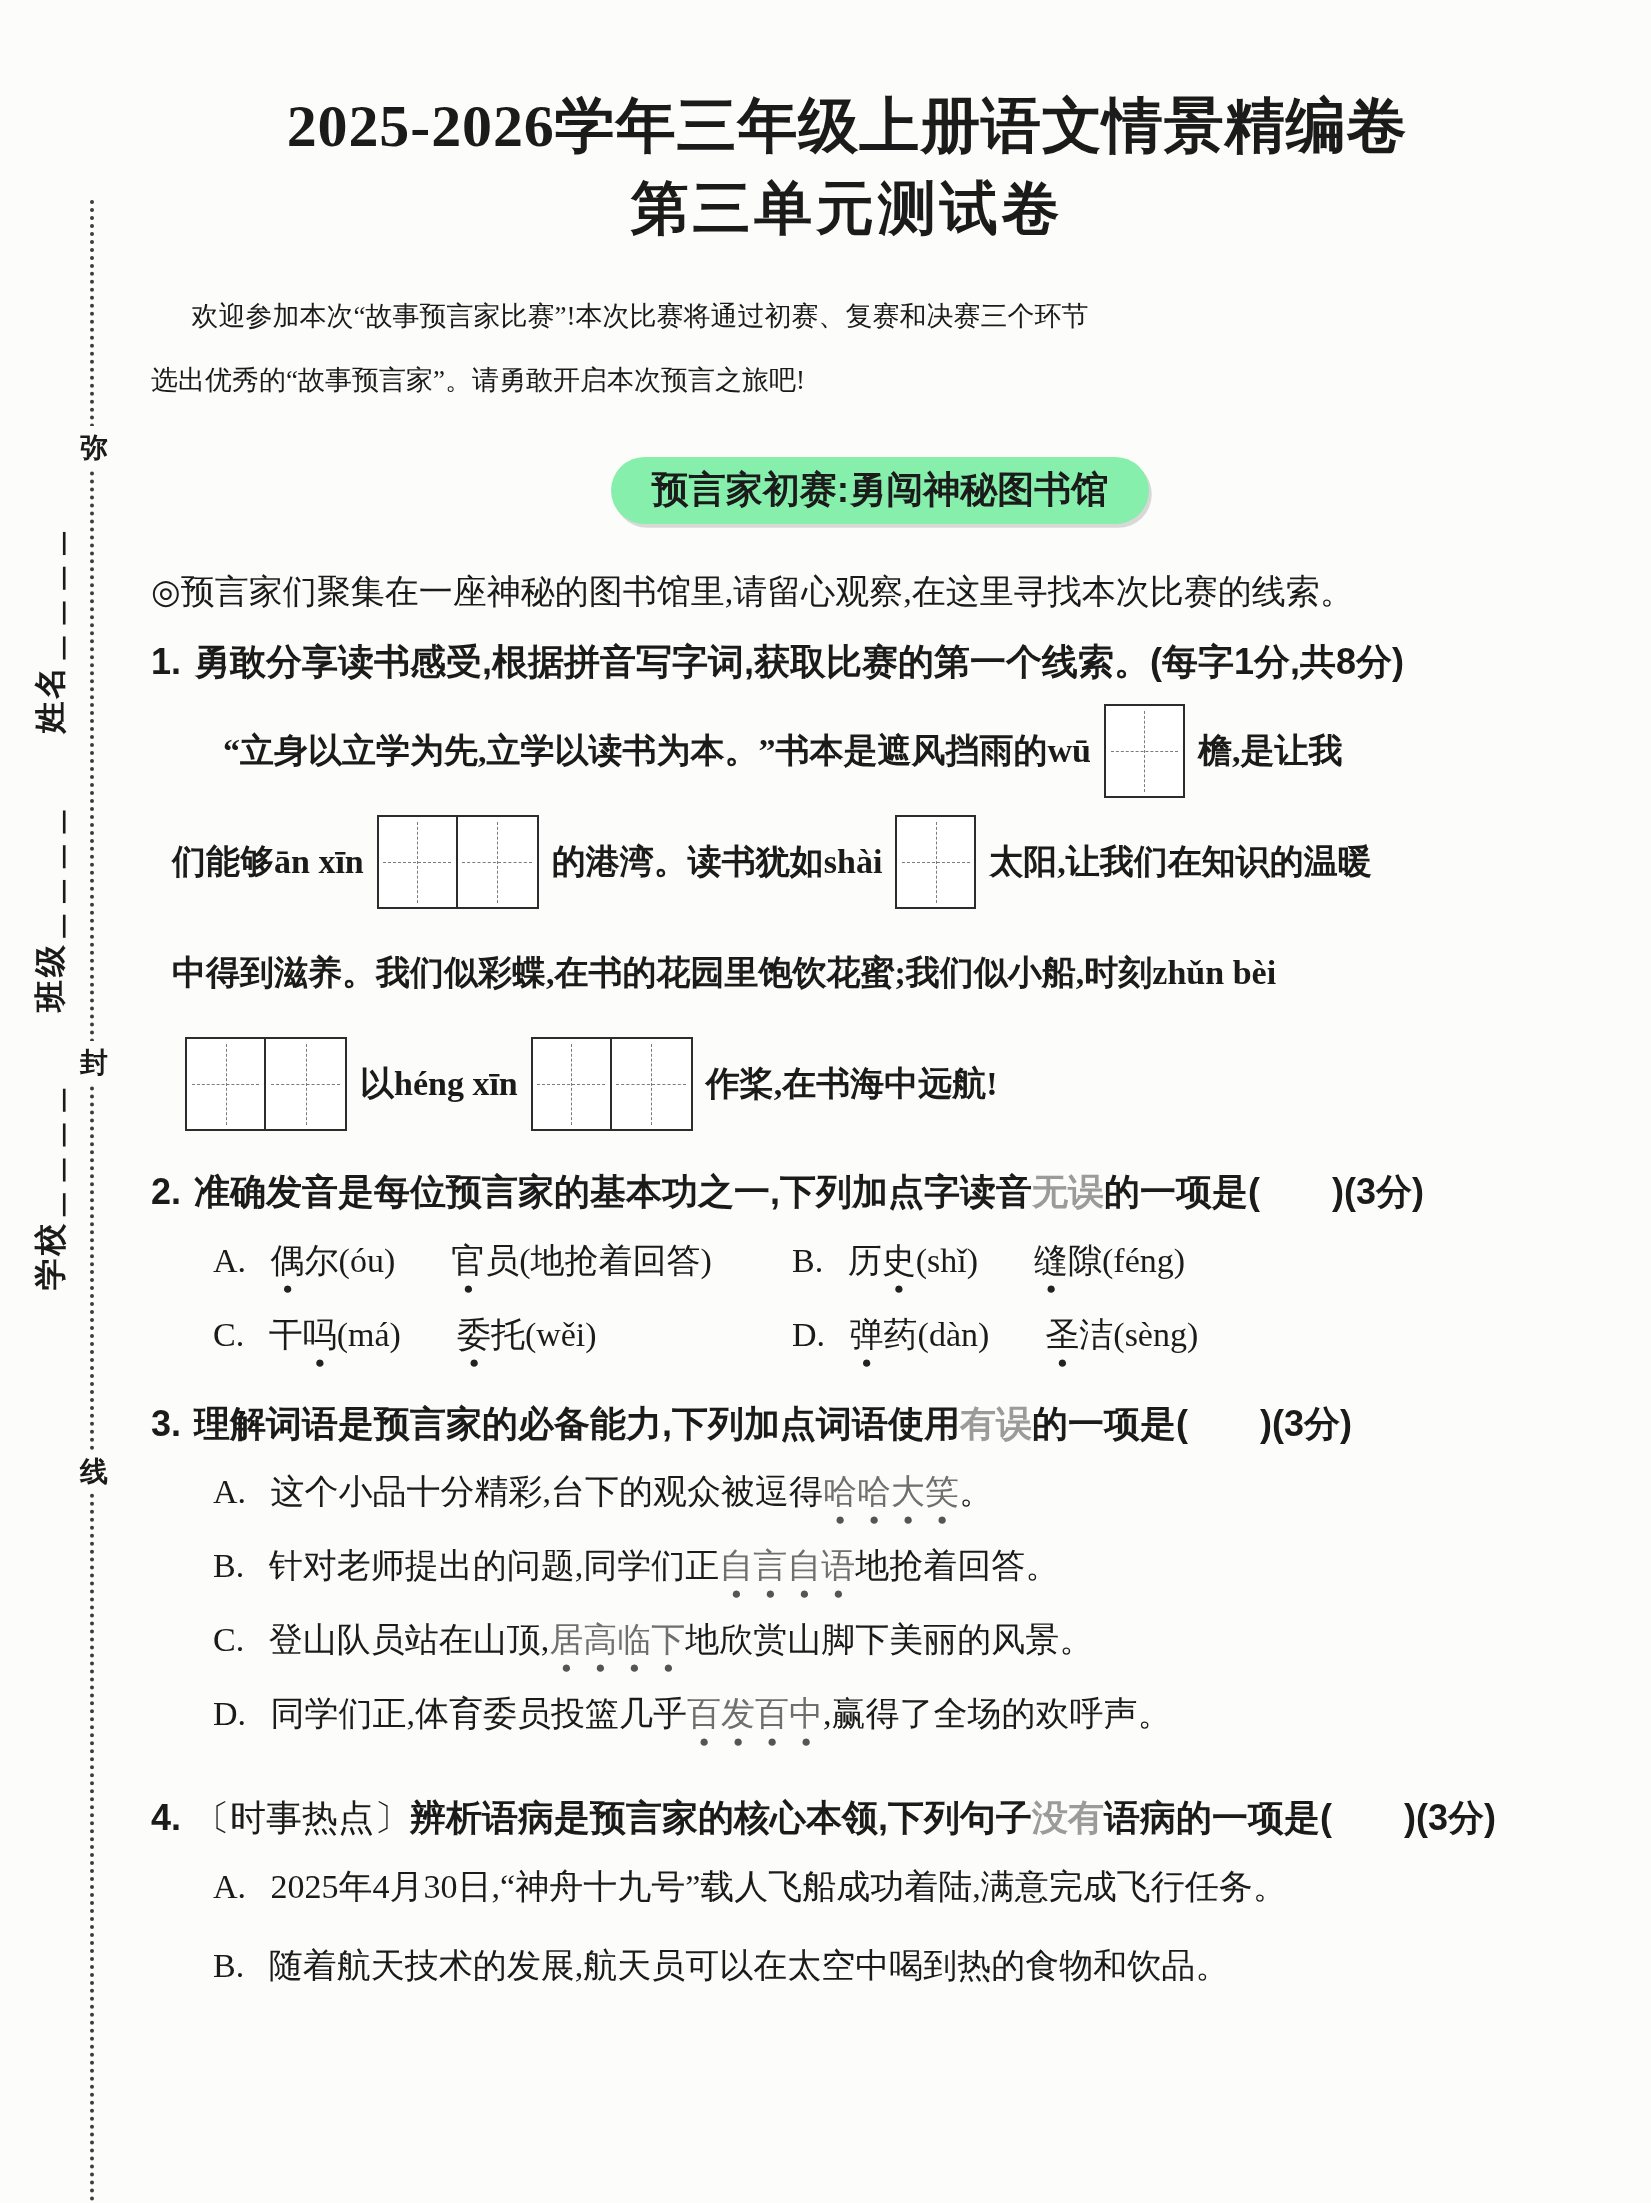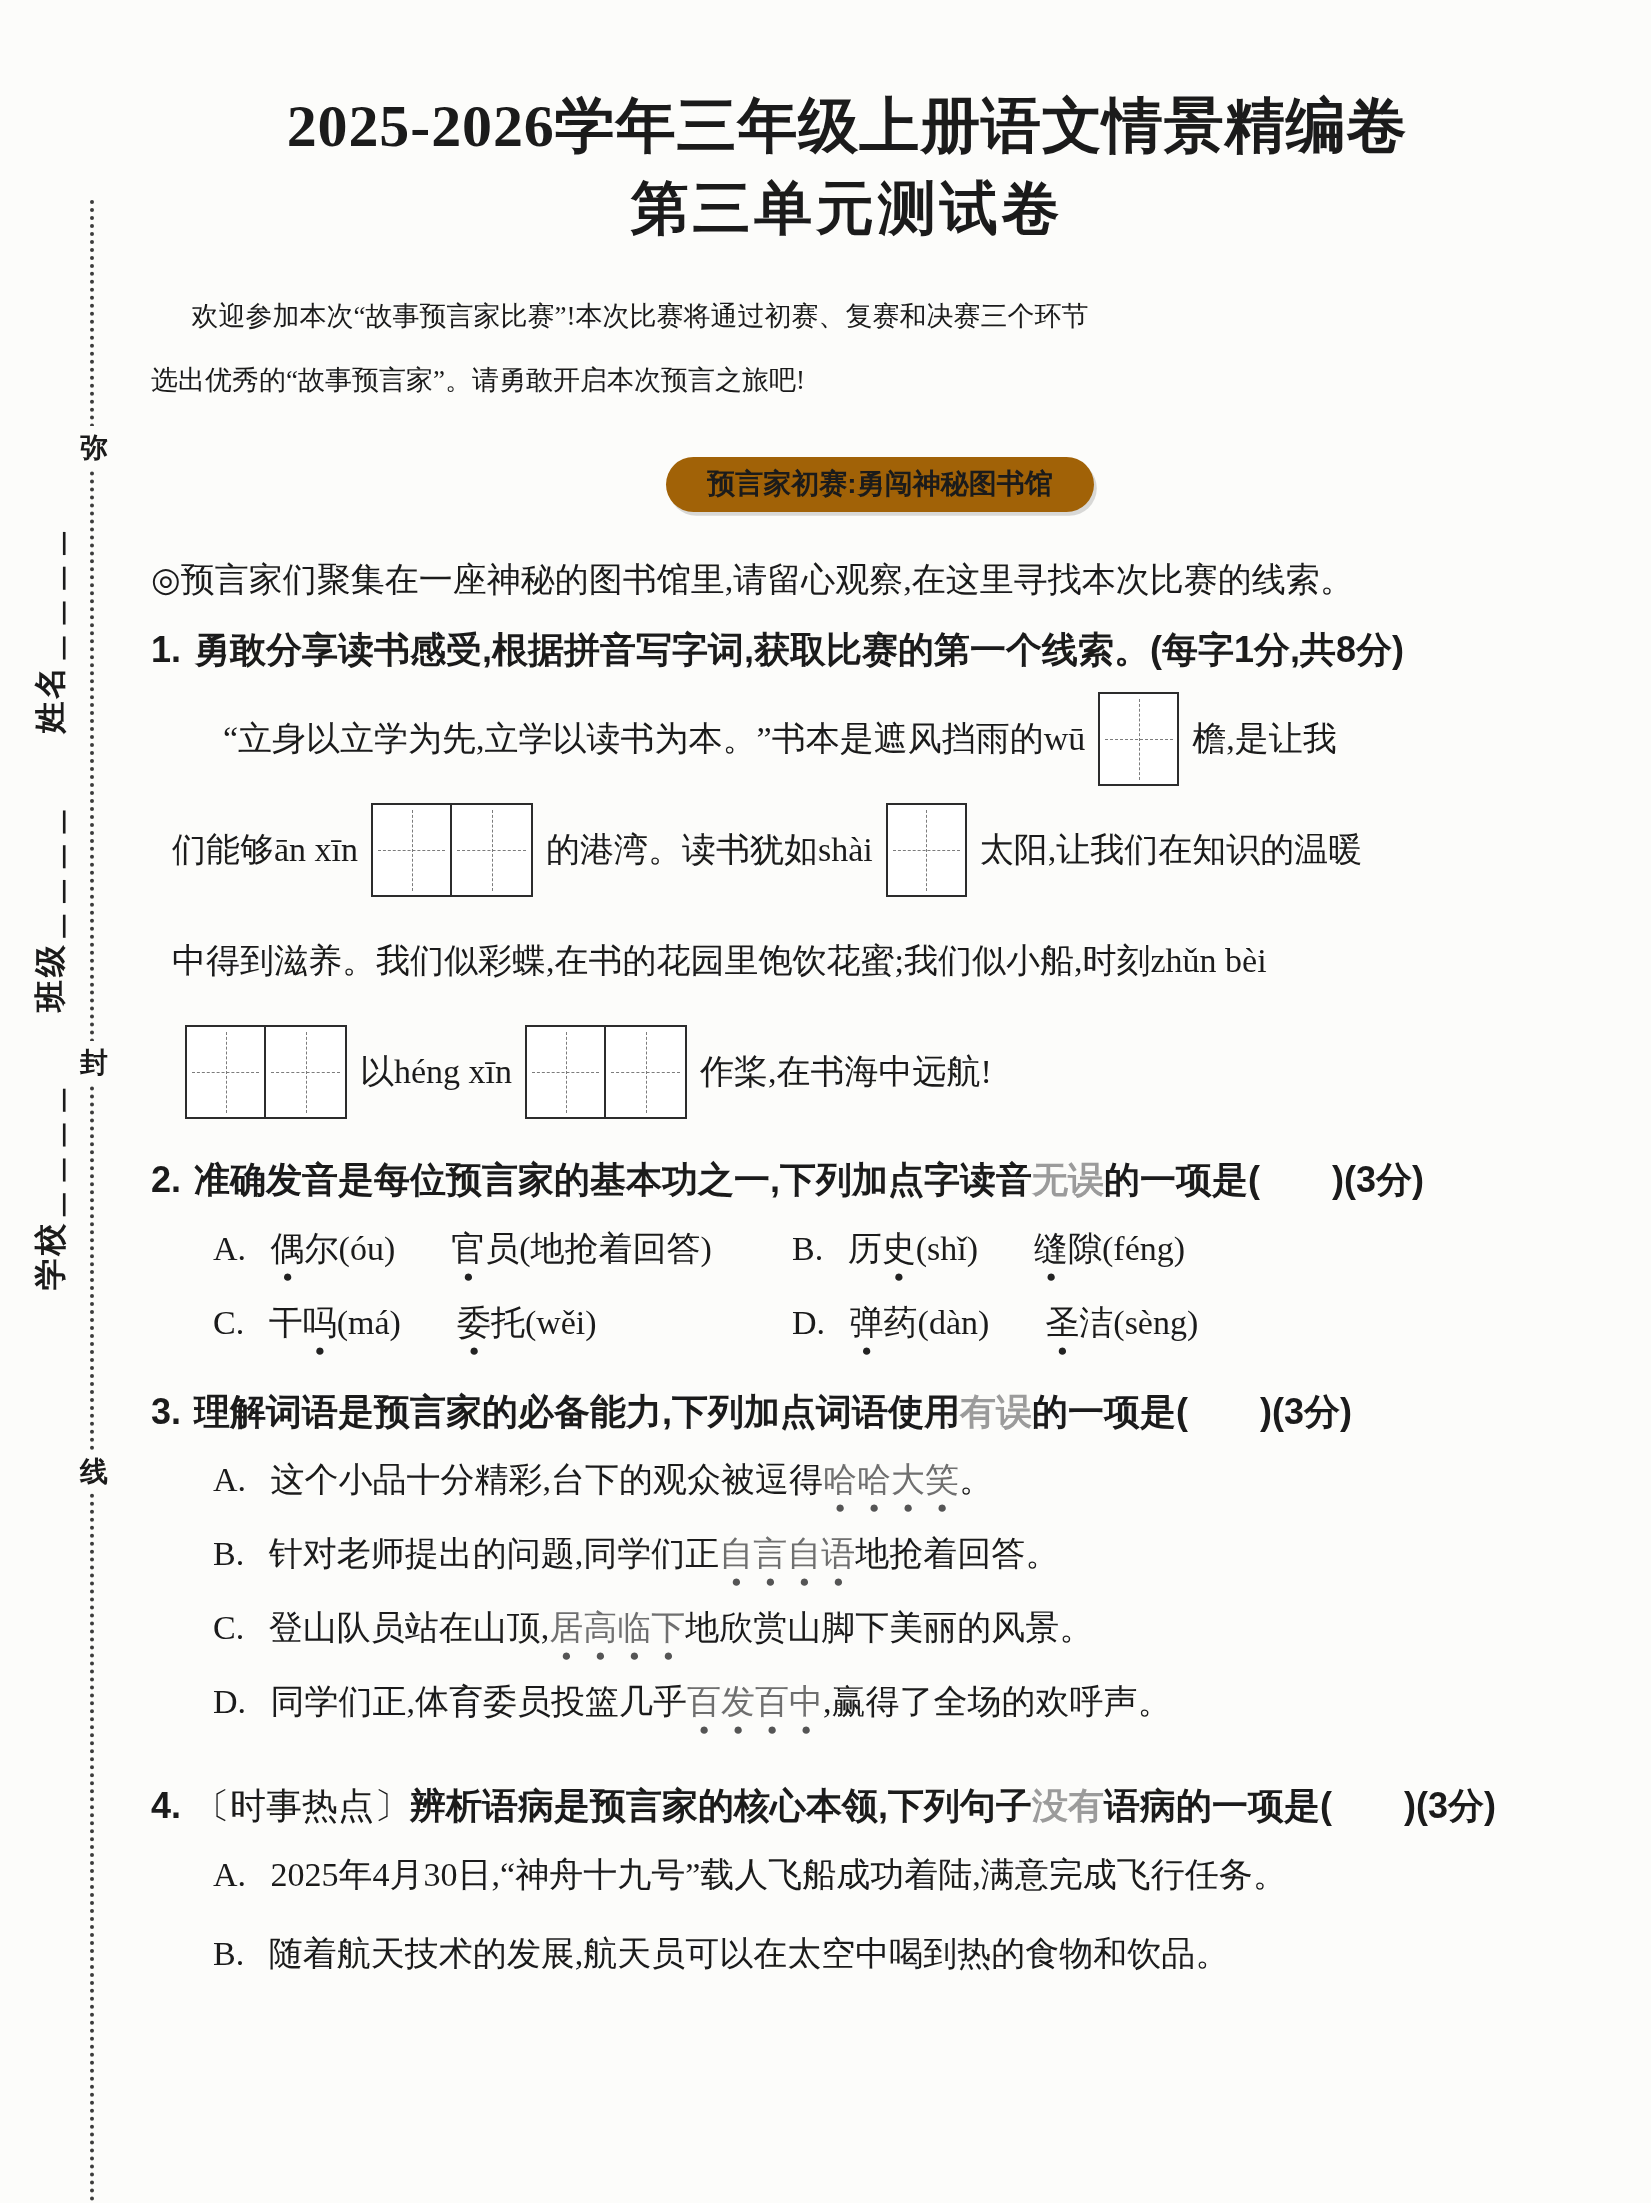--- a/index.html
+++ b/index.html
@@ -20,34 +20,34 @@
 
   
   .content{position:absolute;left:151px;top:0;width:1392px;}
   .t1{margin-top:92px;text-align:center;font-weight:700;font-size:60px;line-height:1.15;letter-spacing:0.9px;}
   .t2{margin-top:15px;text-align:center;font-weight:700;font-size:58px;line-height:1.15;letter-spacing:3.8px;}
   .meta{margin-top:36px;text-align:center;font-weight:700;font-size:37px;}
   .meta .gapw{display:inline-block;width:113px;}
   .intro{margin-top:41px;font-size:27px;line-height:64px;}
   .intro .ind{text-indent:1.5em;}
   .badge-wrap{margin-top:45px;text-align:center;padding-left:66px;}
-  .badge{display:inline-block;background:#a16207;border-radius:38px;padding:8.5px 41px;
-         font-family:"Liberation Sans","DejaVu Sans",sans-serif;font-weight:700;font-size:28px;
+  .badge{display:inline-block;background:#86efac;border-radius:38px;padding:8.5px 41px;
+         font-family:"Liberation Sans","DejaVu Sans",sans-serif;font-weight:700;font-size:37px;
          box-shadow:2.8px 3.8px 0 rgba(0,0,0,0.14);}
   .note{margin-top:47px;font-size:34px;line-height:41px;}
 
   .qstem{display:flex;align-items:baseline;font-family:"Liberation Sans","DejaVu Sans",sans-serif;
          font-weight:700;font-size:36px;line-height:47px;}
   .qnum{flex:0 0 auto;margin-right:13px;}
   .q1{margin-top:26px;} .q2s{margin-top:28px;} .q3s{margin-top:28px;} .q4s{margin-top:43px;}
   .gray{color:#9b9b9b;}
   .tag{font-family:"Liberation Serif","DejaVu Serif",serif;font-weight:400;}
 
   
-  .passage{margin-top:11.3px;font-size:34px;}
+  .passage{margin-top:11.3px;font-size:34px;font-weight:bold;}
   .pline{display:flex;align-items:center;min-height:111px;white-space:nowrap;padding-left:21px;}
   .pline.ind1{padding-left:72px;}
   .boxgrid{display:inline-flex;margin:0 13px;}
   .boxcell{width:81px;height:94px;background:#fff;border:2.8px solid #2c2c2c;position:relative;box-sizing:border-box;}
   .boxcell + .boxcell{border-left:none;}
   .boxcell::before{content:"";position:absolute;left:50%;top:4.7px;bottom:4.7px;border-left:1.9px dashed #7c7c7c;}
   .boxcell::after{content:"";position:absolute;top:50%;left:4.7px;right:4.7px;border-top:1.9px dashed #7c7c7c;}
 
   
   .optgrid{margin-top:9.4px;padding-left:62px;display:grid;grid-template-columns:579px auto;

